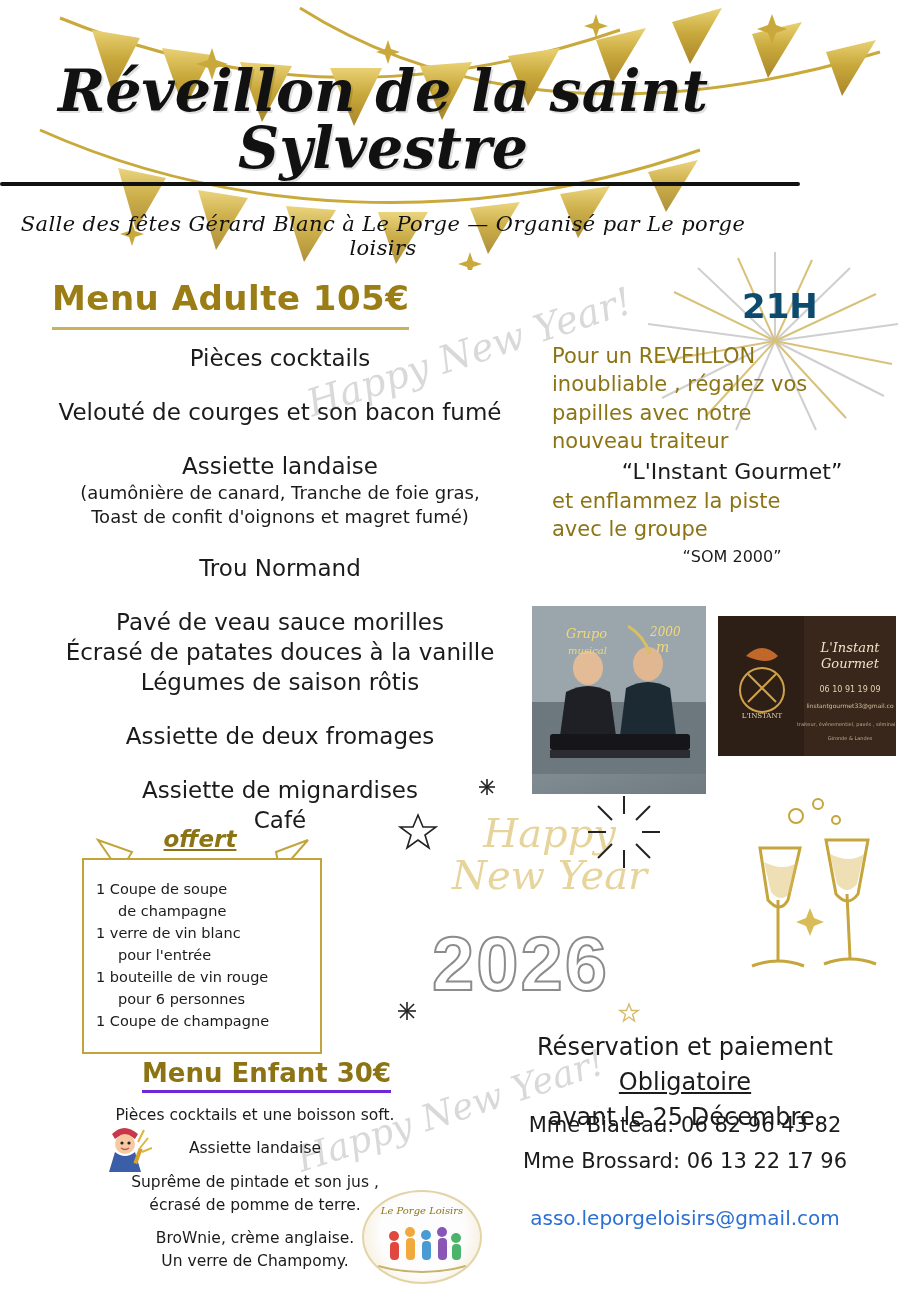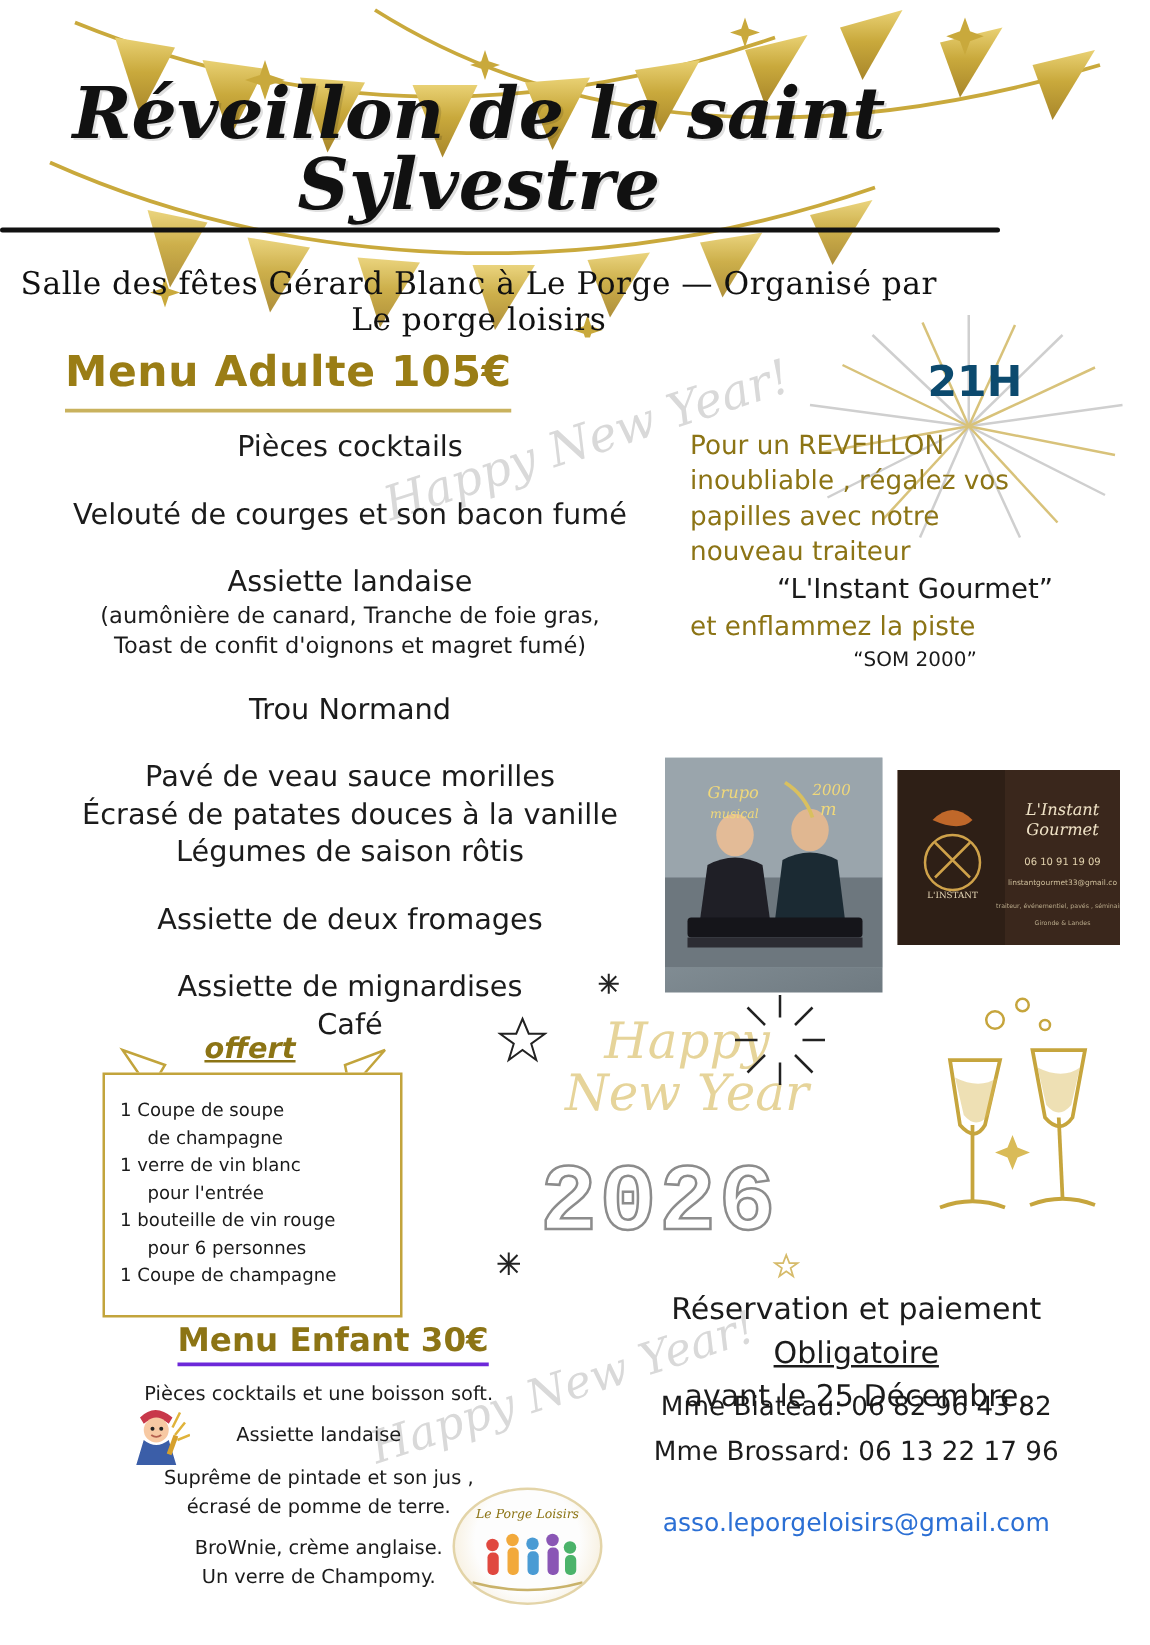--- a/index.html
+++ b/index.html
@@ -42,21 +42,22 @@
   }
   .title-rule {
     width: 800px;
     height: 4px;
     background: #111;
     margin: 6px auto 0 auto;
     border-radius: 2px;
   }
   .subtitle {
     font-family: "DejaVu Serif", serif;
-    font-size: 25px;
+    font-style: italic;
+    font-size: 21px;
     color: #111;
     margin-top: 26px;
     letter-spacing: 0.4px;
   }
 
   
   .wm {
     position: absolute;
     font-family: "DejaVu Serif", serif;
     font-style: italic;
@@ -218,21 +219,21 @@
     width: 178px; height: 140px;
     background: linear-gradient(150deg, #5b3e2e 0%, #3f2a1e 55%, #2a1b13 100%);
     overflow: hidden;
     color: #e8d9b8;
   }
 
   
   .year-2026 {
     position: absolute;
     top: 920px; left: 432px;
-    font-family: Liberation Mono, monospace;
+    font-family: Liberation Sans, sans-serif;
     font-weight: bold;
     font-size: 76px;
     color: #fff;
     -webkit-text-stroke: 2px #8c8c8c;
     letter-spacing: 2px;
   }
   .hny-script {
     position: absolute;
     top: 812px; left: 452px;
     font-family: "DejaVu Serif", serif;
@@ -434,20 +435,21 @@
 
 <div class="hour">21H</div>
 
 <div class="right-text">
   <div>Pour un REVEILLON</div>
   <div>inoubliable , régalez vos</div>
   <div>papilles avec notre</div>
   <div>nouveau traiteur</div>
   <div class="dark" style="font-size:22px;margin-top:2px">“L'Instant Gourmet”</div>
   <div>et enflammez la piste</div>
+  <div>avec le groupe</div>
   <div class="dark ctr" style="font-size:16px;margin-top:2px">“SOM 2000”</div>
 </div>
 
 <div class="photo-band">
   <svg viewBox="0 0 174 168" style="width:174px;height:168px;">
     <rect width="174" height="168" fill="#9aa5ac"></rect>
     <rect y="96" width="174" height="72" fill="#6d777e"></rect>
     <ellipse cx="56" cy="62" rx="15" ry="17" fill="#e3bb97"></ellipse>
     <path d="M34 86 q22 -12 44 0 l6 44 h-56z" fill="#1f1f26"></path>
     <ellipse cx="116" cy="58" rx="15" ry="17" fill="#e0b791"></ellipse>

